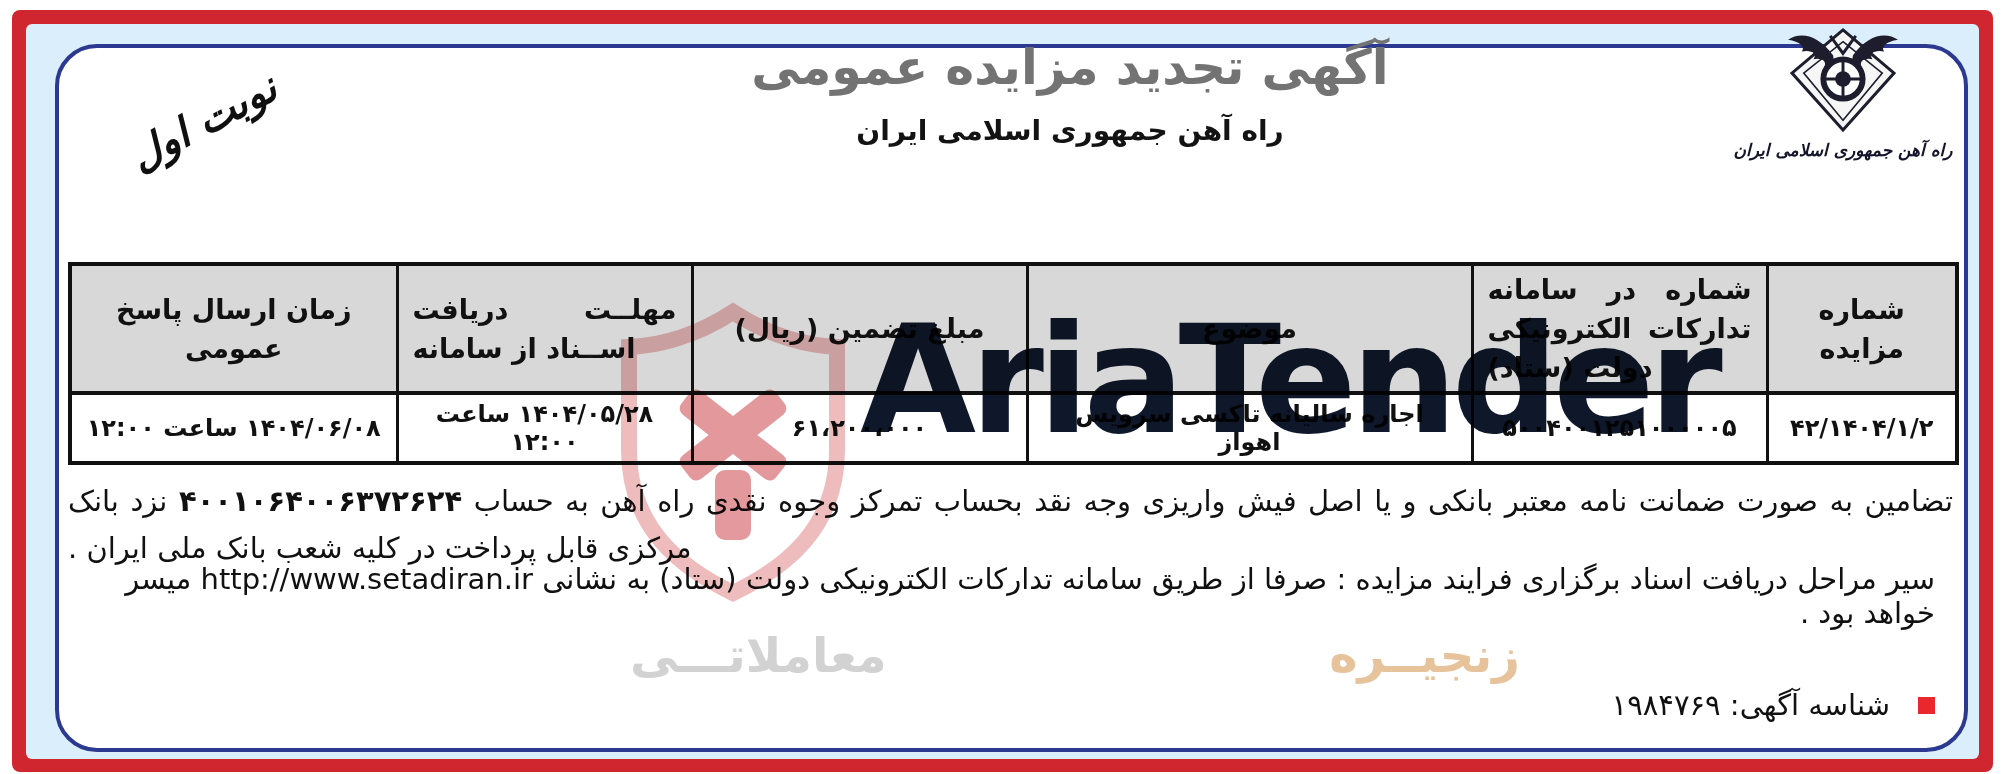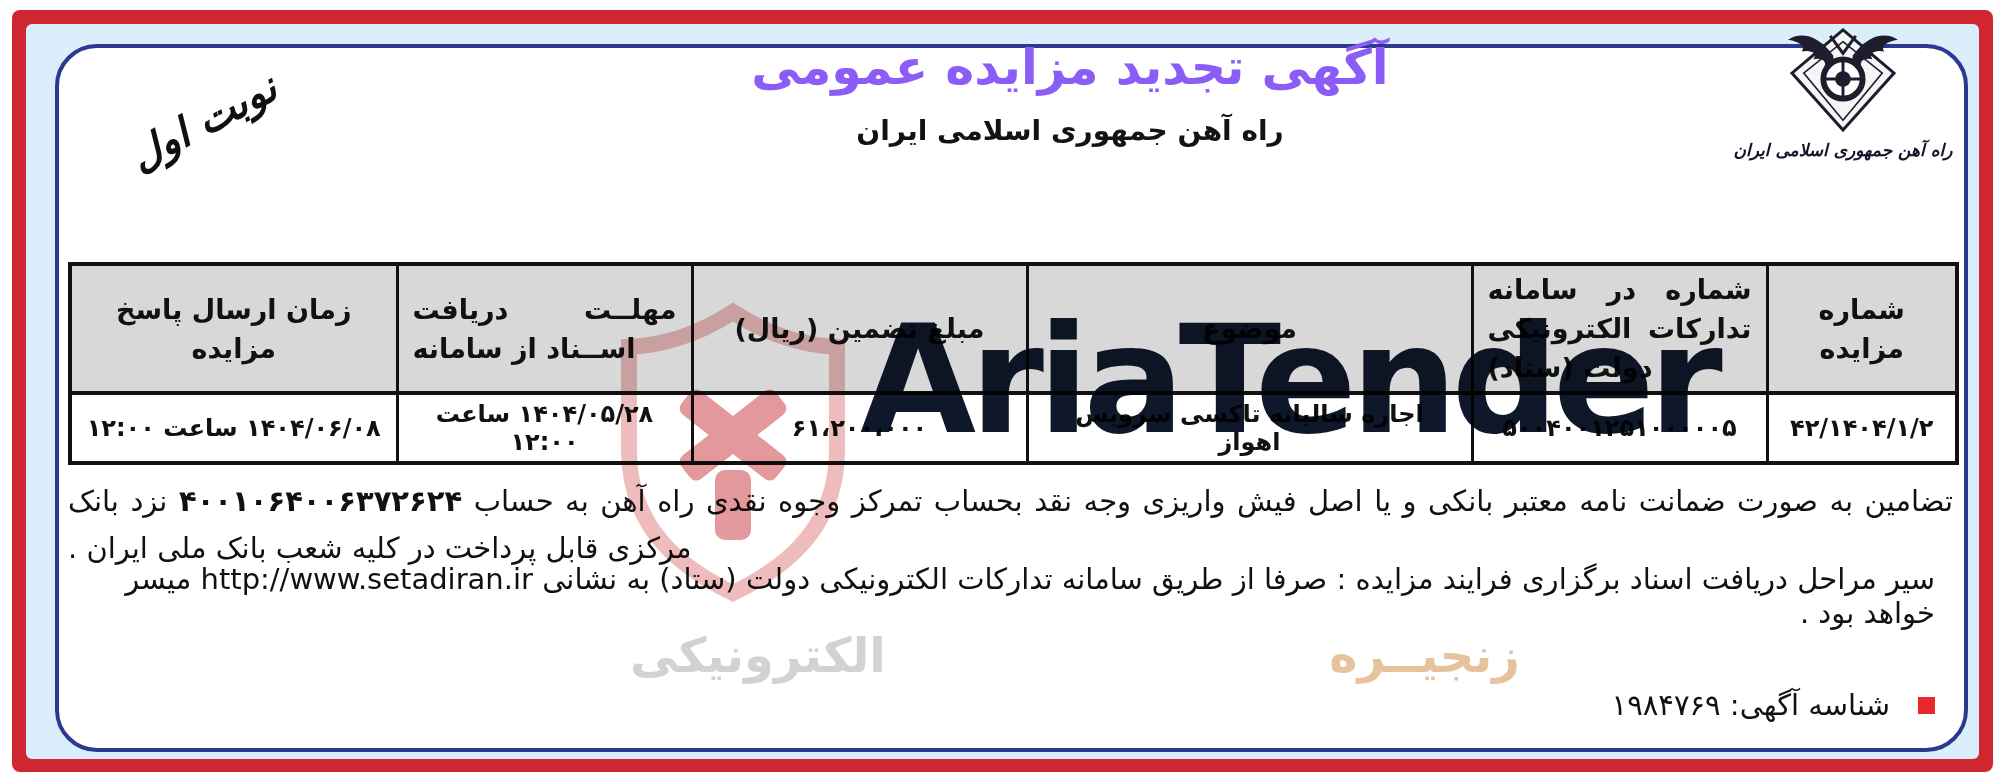--- a/index.html
+++ b/index.html
@@ -21,21 +21,21 @@
   .wm-word { position:absolute; left:300px; top:10px; direction:ltr;
              font-size:150px; font-weight:bold; letter-spacing:-6px; color:#0f172a; line-height:1; }
   .wm-caption { position:absolute; left:70px; top:332px; width:890px; display:flex;
                 justify-content:space-between; font-size:48px; font-weight:bold; color:#d2d2d2; direction:rtl; }
   .wm-caption .tan { color:#e7c39c; }
 
   
   .emblem-box { position:absolute; top:24px; left:1718px; width:250px; text-align:center; z-index:10; }
   .emblem-caption { margin-top:4px; font-size:17px; font-weight:bold; font-style:italic; color:#14142a; }
   .title-box { position:absolute; left:600px; top:40px; width:940px; text-align:center; z-index:10; }
-  .doc-title { font-size:49px; font-weight:bold; color:#8b5cf6; line-height:1.15; }
+  .doc-title { font-size:49px; font-weight:bold; color:#737373; line-height:1.15; }
   .doc-subtitle { margin-top:18px; font-size:28px; font-weight:bold; color:#131313; }
   .first-round { position:absolute; left:78px; top:98px; width:250px; z-index:10;
                  transform:rotate(-28deg); transform-origin:center;
                  font-size:41px; font-weight:bold; font-style:italic; color:#101010; text-align:center; }
 
   
   .intro { position:absolute; left:68px; right:50px; top:184px; font-size:27px; text-align:right; z-index:4; }
 
   
   .tbl { position:absolute; left:68px; top:262px; z-index:4; border-collapse:collapse; direction:rtl;
@@ -77,21 +77,21 @@
         <path d="M118,12 C78,38 40,46 14,47 L14,150 C14,228 66,268 118,293 C170,268 222,228 222,150 L222,47 C196,46 158,38 118,12 Z" fill="none" stroke="#eebcbc" stroke-width="16"></path>
         <g fill="#dc7f84" opacity="0.8">
           <rect x="58" y="120" width="120" height="30" rx="8" transform="rotate(38 118 135)"></rect>
           <rect x="58" y="120" width="120" height="30" rx="8" transform="rotate(-38 118 135)"></rect>
           <rect x="100" y="170" width="36" height="70" rx="10"></rect>
         </g>
       </svg>
       <div class="wm-word">AriaTender</div>
       <div class="wm-caption">
         <span class="tan">زنجیــره</span>
-        <span>الکترونیکی</span>
+        <span>معاملاتـــی</span>
       </div>
     </div>
 
     <div class="emblem-box">
       <svg width="118" height="108" viewBox="0 0 120 110">
         <polygon points="60,6 112,50 60,108 8,50" fill="#f6f6f6" stroke="#1d1d2e" stroke-width="3"></polygon>
         <polygon points="60,18 100,50 60,98 20,50" fill="none" stroke="#1d1d2e" stroke-width="1.6"></polygon>
         <path d="M47,12 L60,30 L73,12" fill="none" stroke="#1d1d2e" stroke-width="3"></path>
         <g fill="#1d1d2e">
           <path d="M50,32 C34,10 16,8 4,16 C16,18 22,23 18,28 C28,26 34,30 30,36 C38,34 44,38 41,44 C46,42 52,44 52,50 Z"></path>
@@ -121,21 +121,21 @@
           <col style="width:295px">
           <col style="width:327px">
       </colgroup>
       <thead>
         <tr>
           <th>شماره مزایده</th>
           <th class="just">شماره در سامانه تدارکات الکترونیکی دولت (ستاد)</th>
           <th>موضوع</th>
           <th>مبلغ تضمین (ریال)</th>
           <th class="just">مهلــت دریافت اســناد از سامانه</th>
-          <th>زمان ارسال پاسخ مزایده</th>
+          <th>زمان ارسال پاسخ عمومی</th>
         </tr>
       </thead>
       <tbody>
         <tr>
           <td>۴۲/۱۴۰۴/۱/۲</td>
           <td>۵۰۰۴۰۰۱۲۵۱۰۰۰۰۰۵</td>
           <td>اجاره سالیانه تاکسی سرویس اهواز</td>
           <td>۶۱،۲۰۰،۰۰۰</td>
           <td>۱۴۰۴/۰۵/۲۸ ساعت ۱۲:۰۰</td>
           <td>۱۴۰۴/۰۶/۰۸ ساعت ۱۲:۰۰</td>

